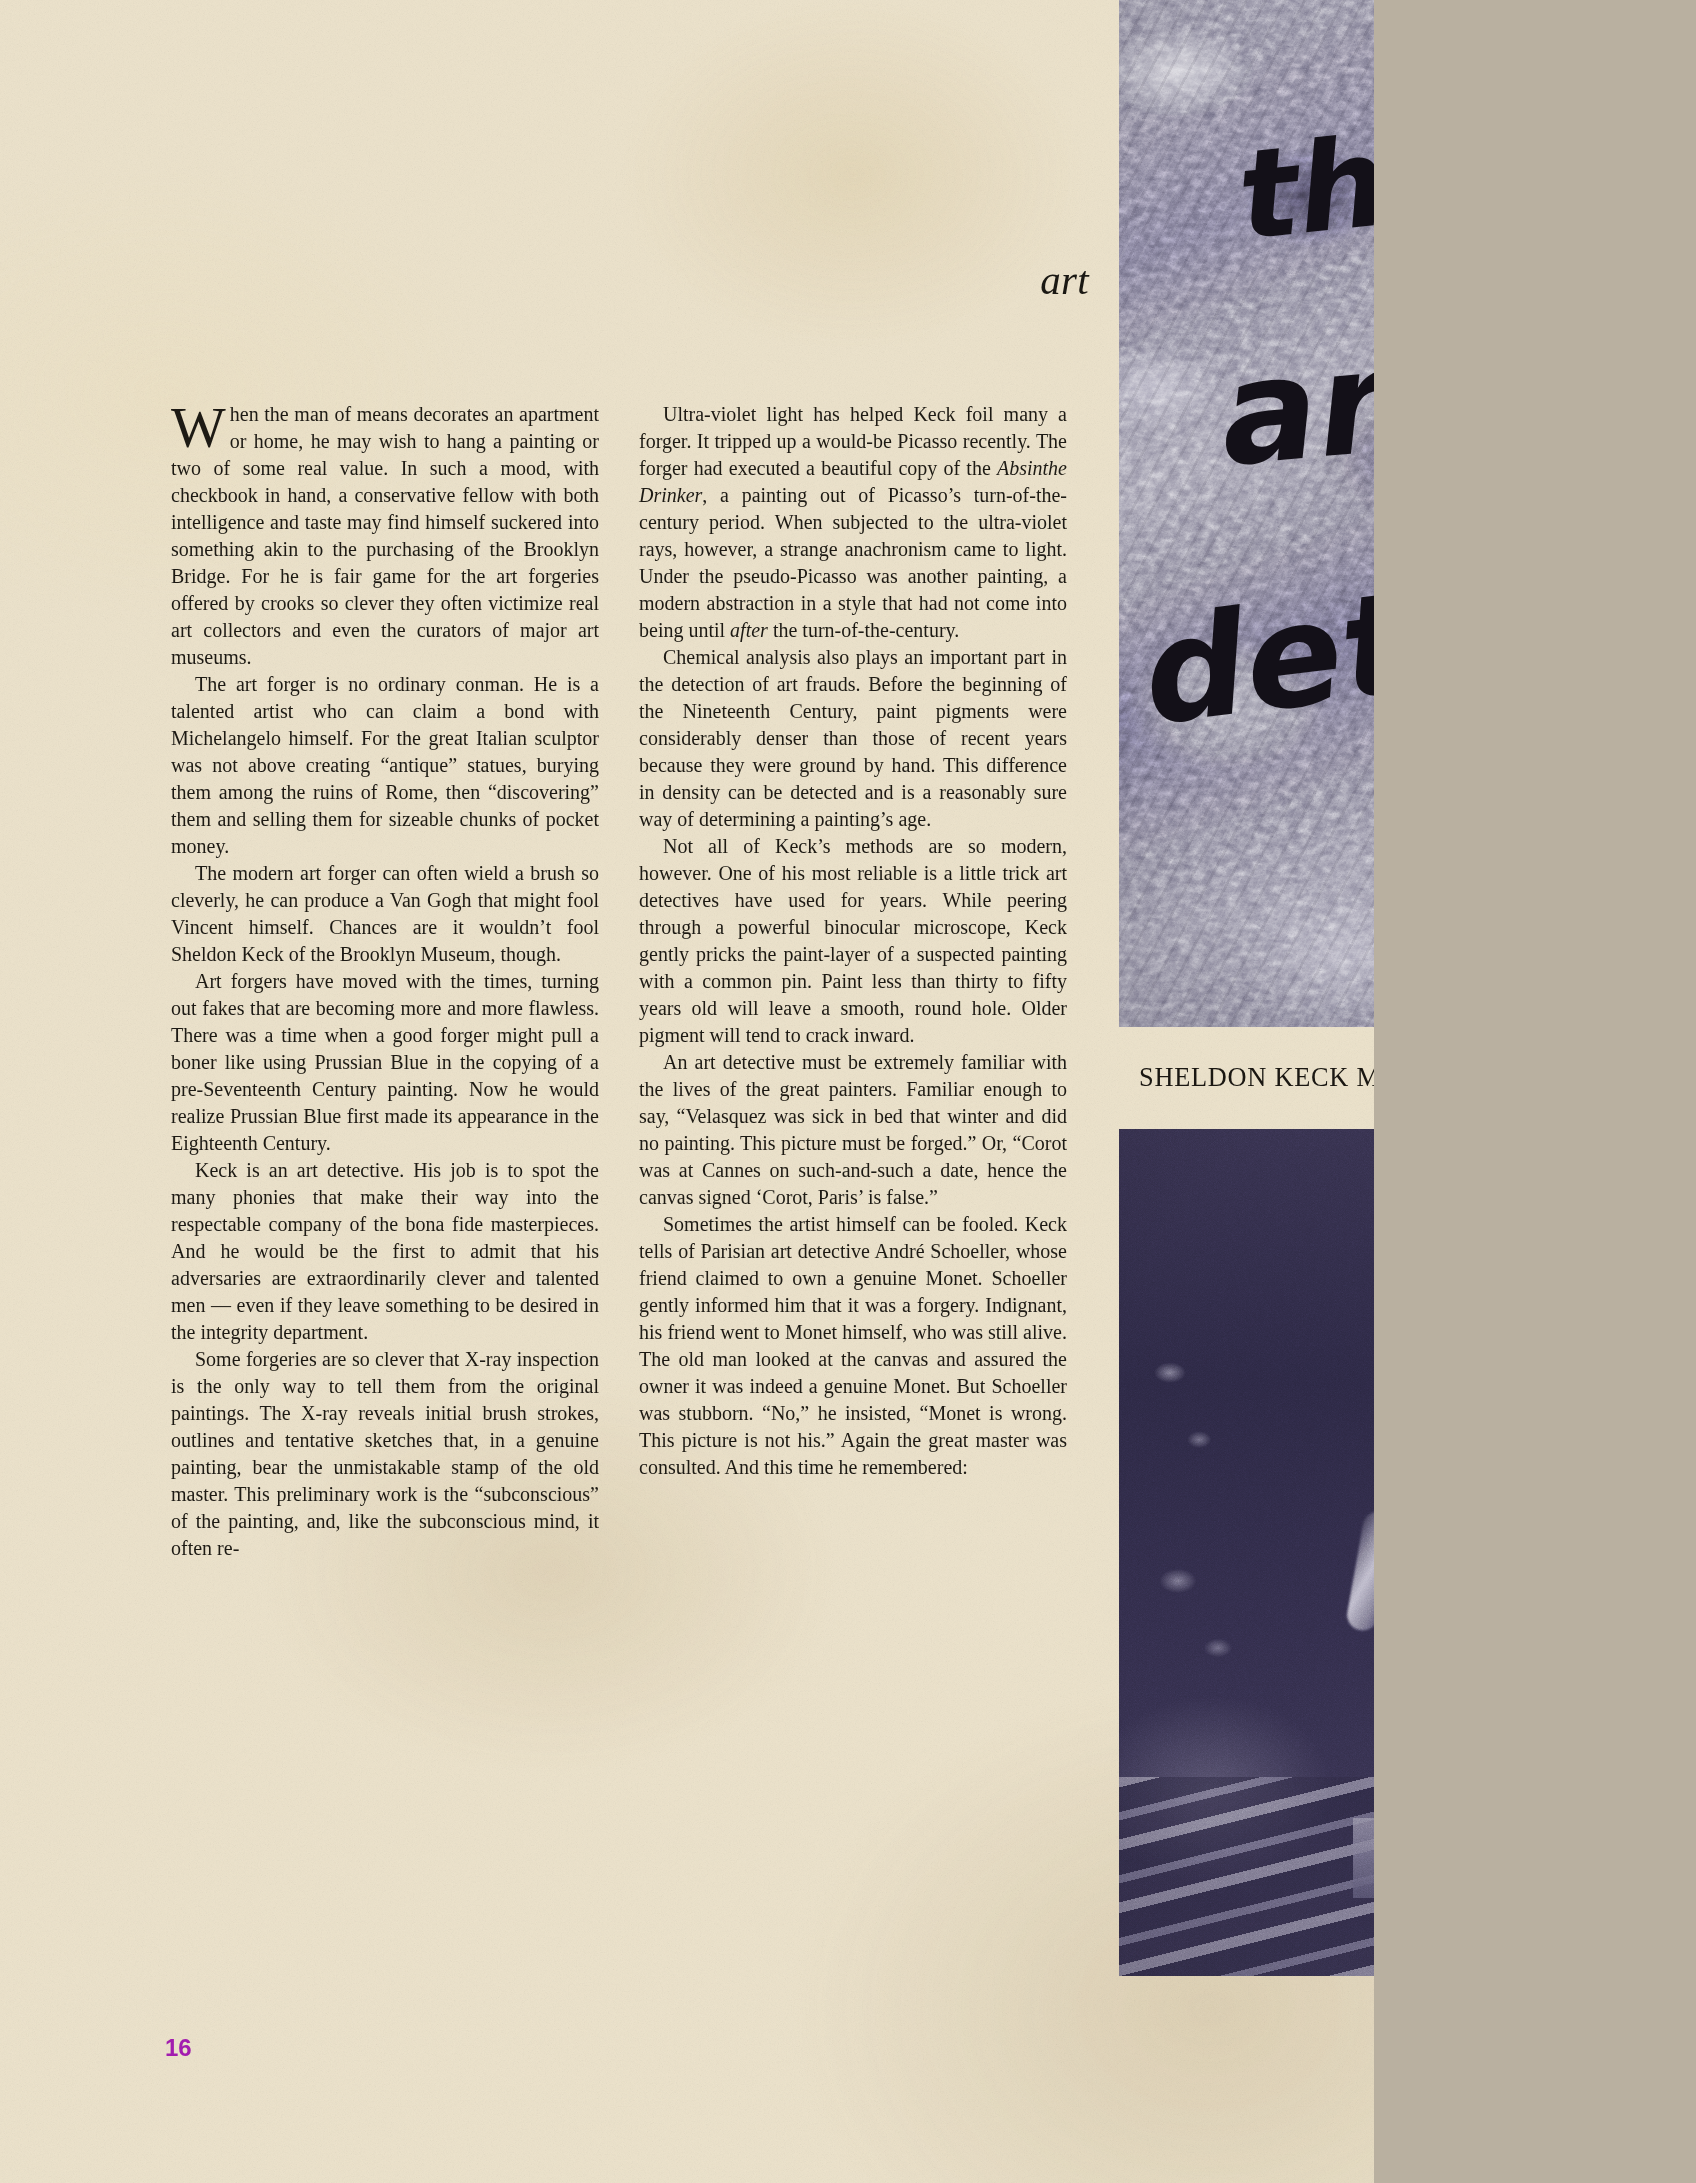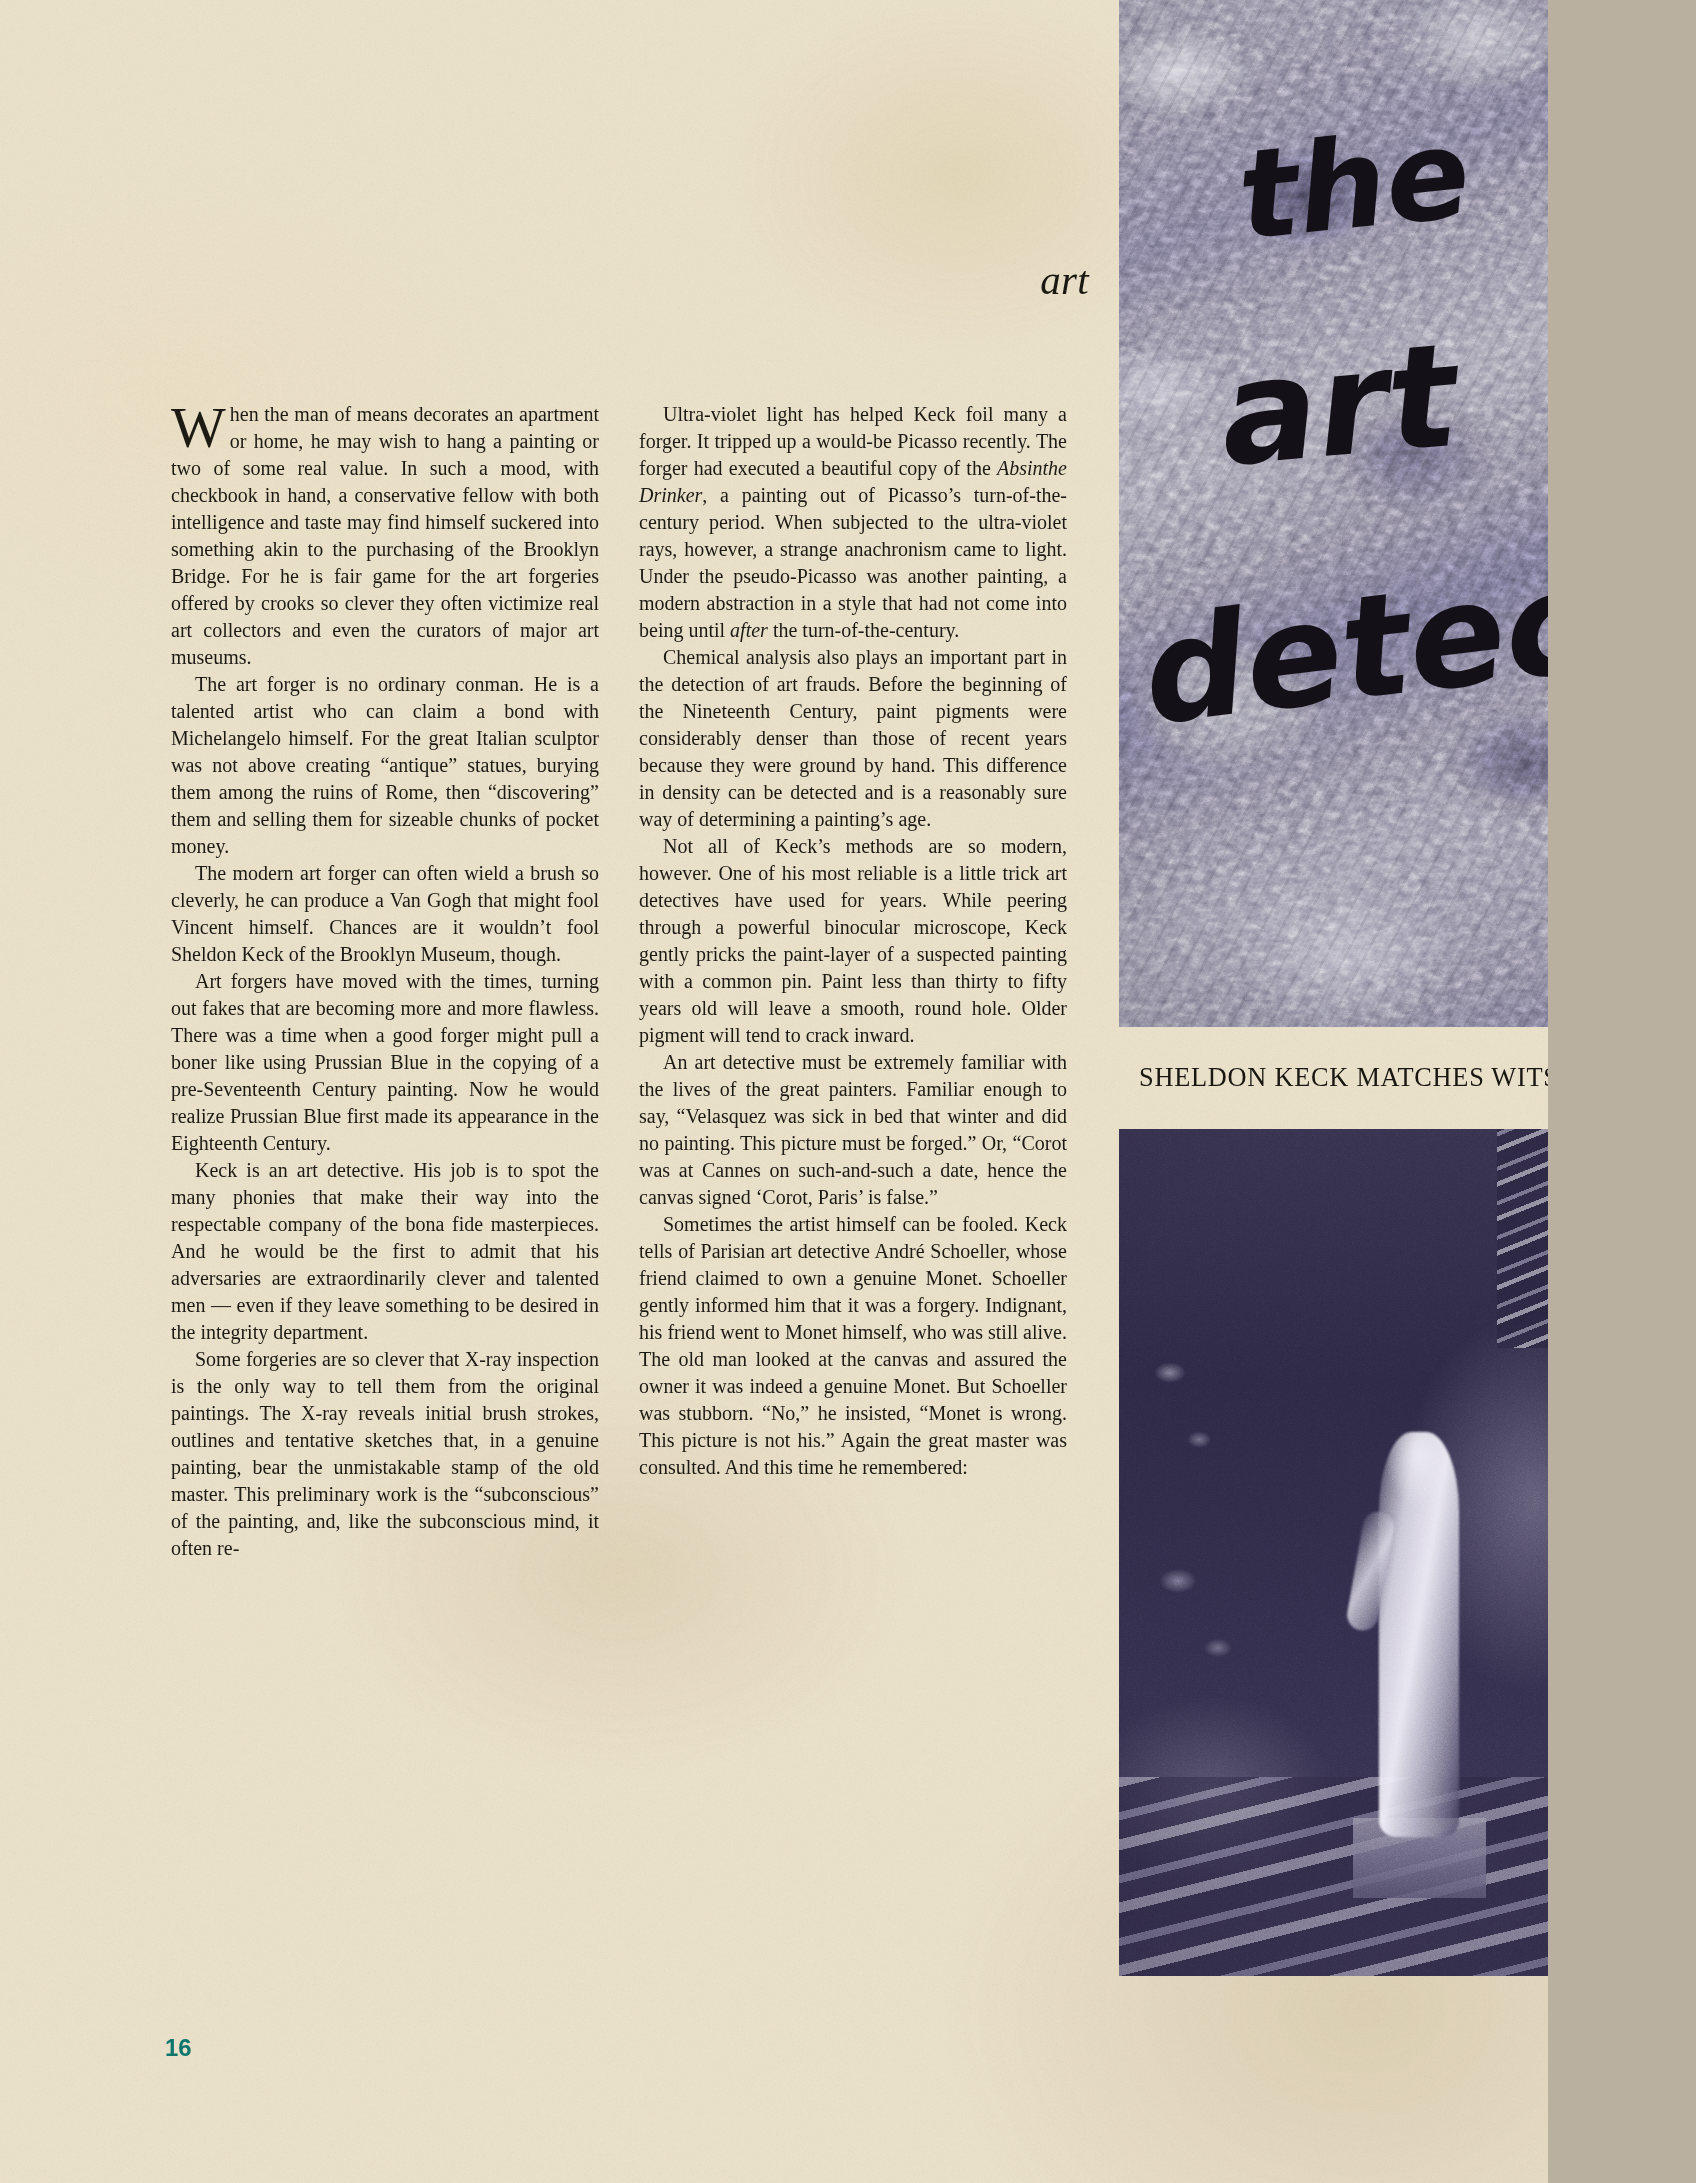--- a/index.html
+++ b/index.html
@@ -6,21 +6,21 @@
     margin: 0;
     padding: 0;
     background: #b9b0a0;
   }
   body {
     font-family: "Liberation Serif", serif;
   }
 
   #page {
     position: relative;
-    width: 1548px;
+    width: 1374px;
     height: 2183px;
     background: #ece2ca;
     overflow: hidden;
   }
 
   
   #paper-grain {
     position: absolute;
     inset: 0;
     pointer-events: none;
@@ -278,21 +278,21 @@
   }
 
   
   #page-number {
     position: absolute;
     left: 165px;
     top: 2034px;
     font-family: "Liberation Sans", sans-serif;
     font-weight: bold;
     font-size: 24px;
-    color: #0f766e;
+    color: #a21caf;
   }
 </style>
 </head>
 <body>
 
 <div id="page">
 
   <div id="paper-grain"></div>
   <svg id="paper-speckle" width="1696" height="2183" xmlns="http://www.w3.org/2000/svg" viewBox="0 0 2554 3287">
     <defs>

